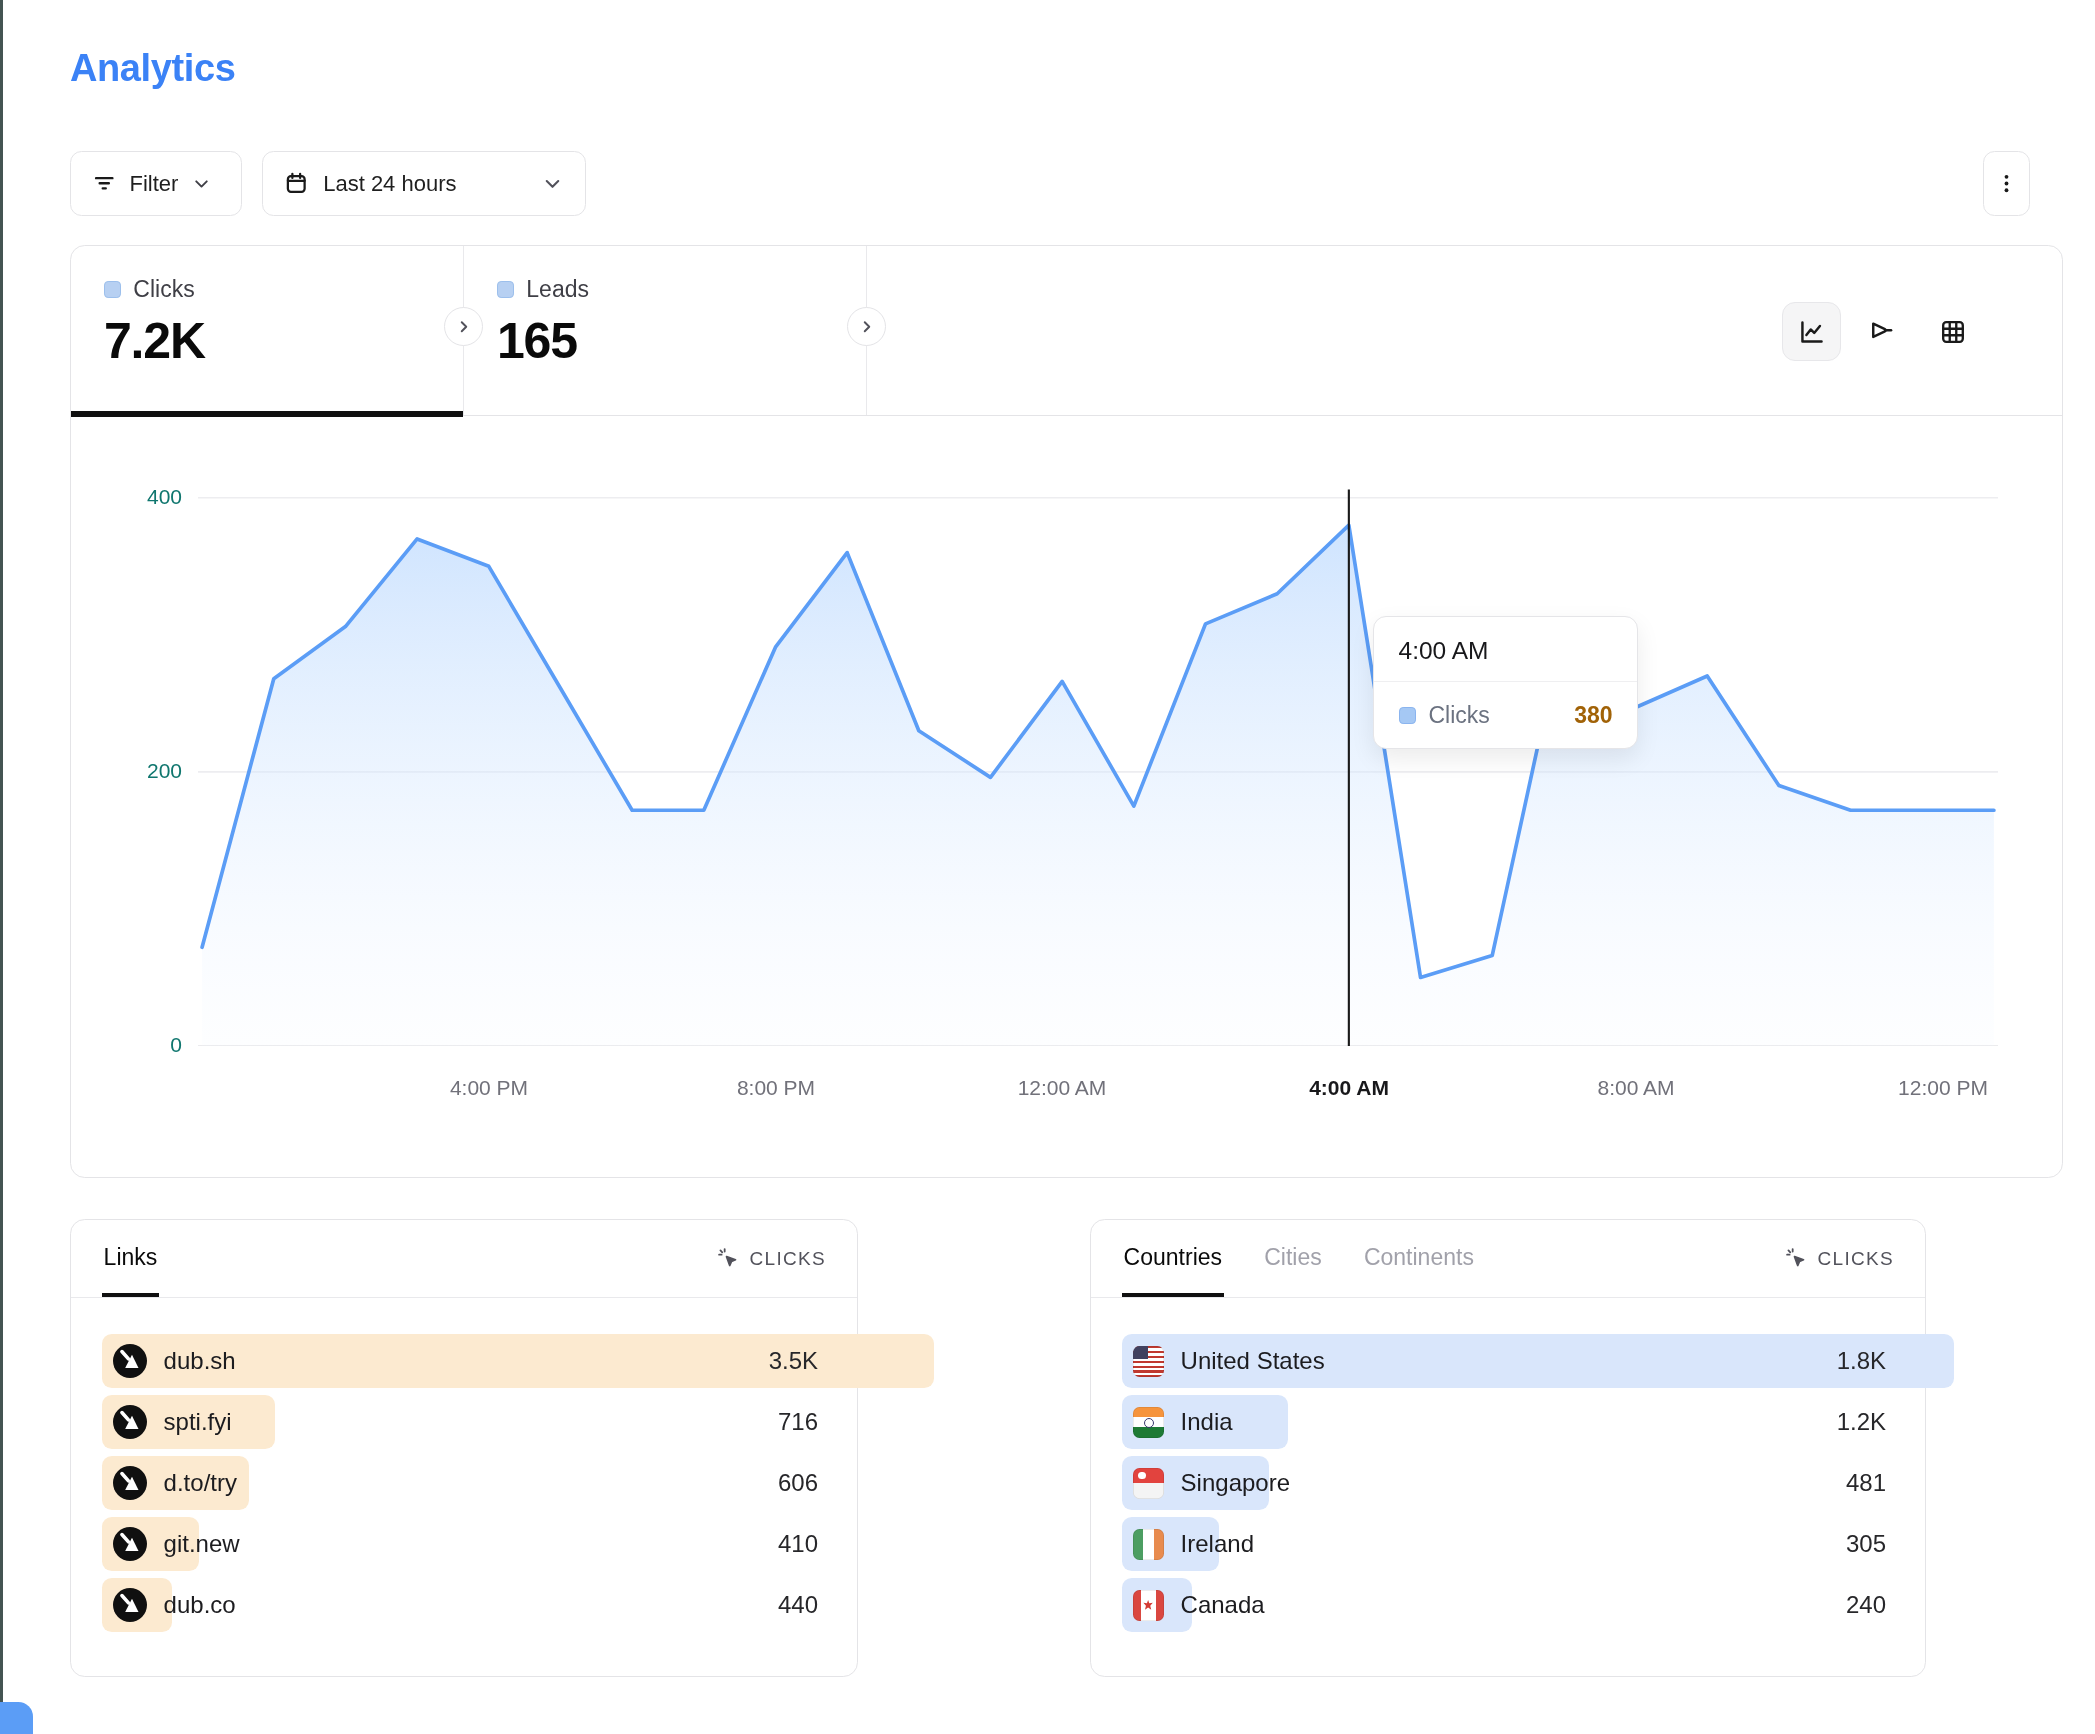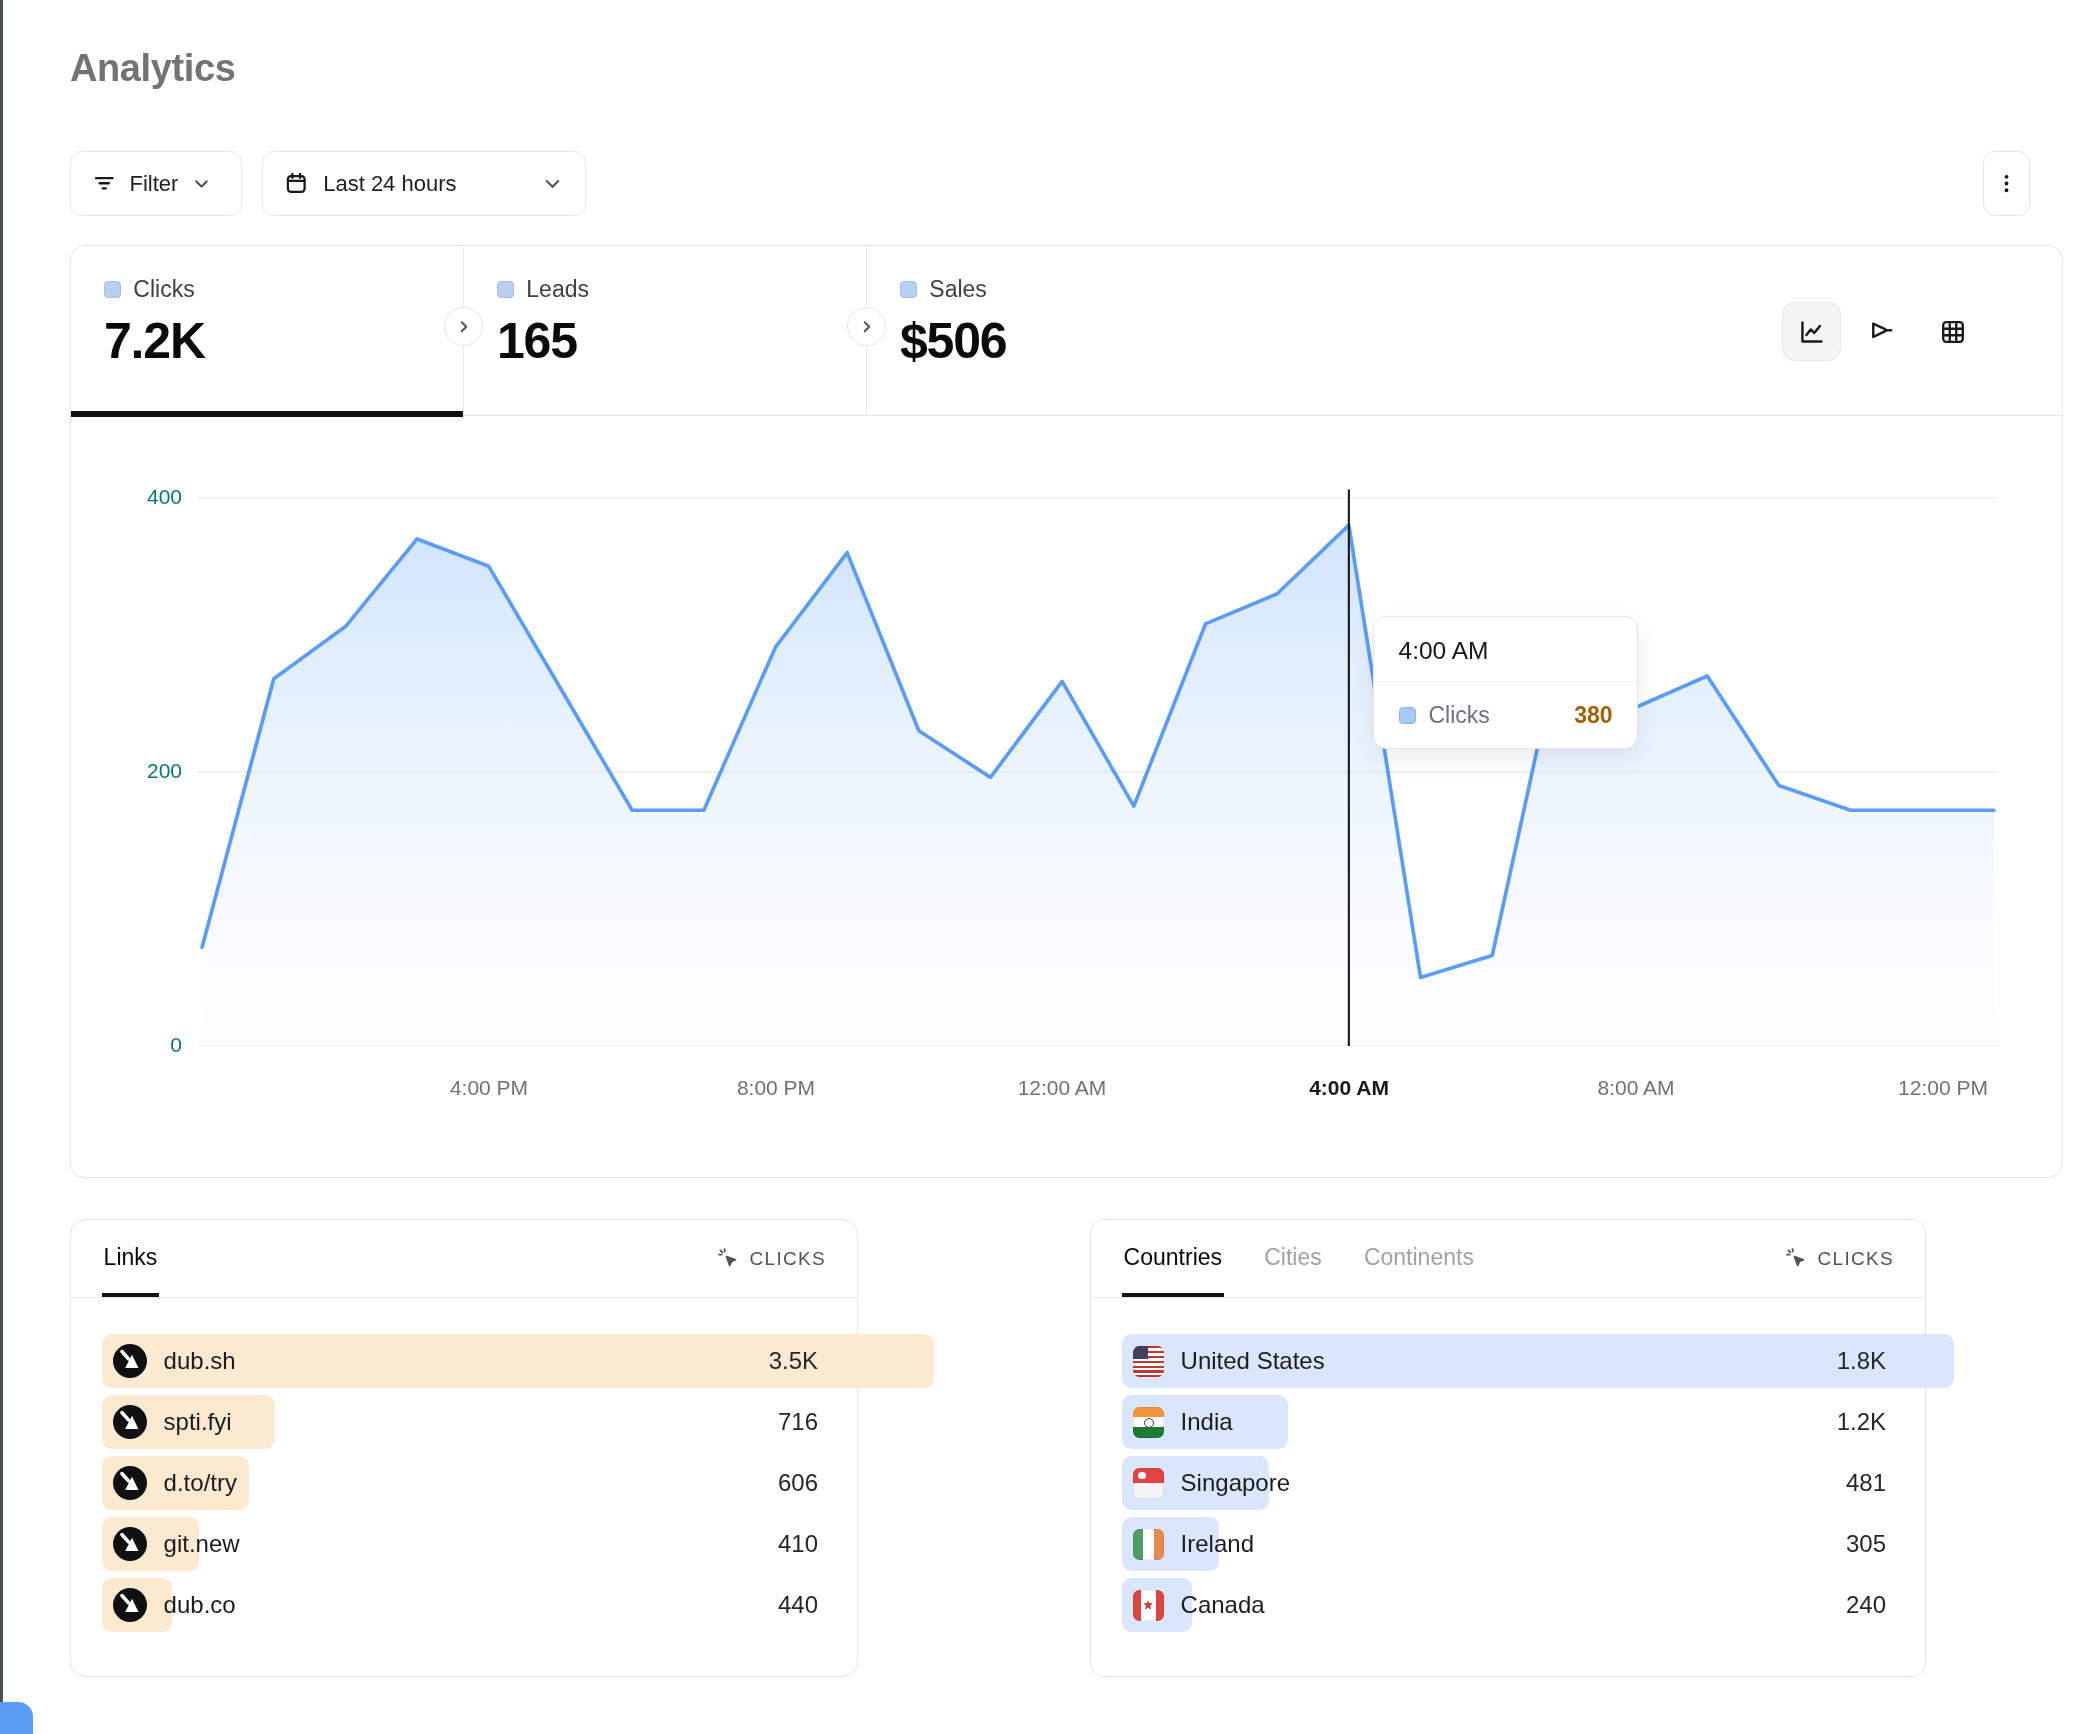--- a/index.html
+++ b/index.html
@@ -2,21 +2,21 @@
 <html style="font-size:13px"><head>
 <meta charset="utf-8">
 <style>
   * { margin:0; padding:0; box-sizing:border-box; }
   html,body { background:#fff; }
   body { font-family:"Liberation Sans", sans-serif; color:#171717; }
   .page { position:relative; width:2096px; height:1735px; background:#fff; overflow:hidden; }
 
   .edge-strip { position:absolute; left:0; top:0; width:3.3px; height:100%; background:#445452; }
 
-  .page-title { position:absolute; left:70px; top:47px; font-size:38px; font-weight:700; color:#737373; letter-spacing:-0.4px; }
+  .page-title { position:absolute; left:70px; top:47px; font-size:38px; font-weight:700; color:#3b82f6; letter-spacing:-0.4px; }
 
   
   .toolbar { position:absolute; left:70px; top:151px; right:66px; height:65px; }
   .tbtn { position:absolute; top:0; height:65px; background:#fff; border:1.4px solid #e4e4e7; border-radius:11.5px;
           display:flex; align-items:center; font-size:22px; color:#1f1f1f; cursor:pointer; }
   .btn-filter { left:0; width:172px; padding:0 21px; gap:13px; }
   .btn-date { left:192px; width:324px; padding:0 21px; gap:14.7px; }
   .btn-date .chev { margin-left:auto; }
   .btn-more { right:0; width:47px; justify-content:center; }
   .icon { display:inline-flex; flex:none; }
@@ -148,27 +148,20 @@
         </div>
         <div class="stat-value">7.2K</div>
       </div>
       <div class="stat-tab t2">
         <div class="stat-label-row">
           <span class="legend-sq"></span>
           <span>Leads</span>
         </div>
         <div class="stat-value">165</div>
       </div>
-      <div class="stat-tab t3">
-        <div class="stat-label-row">
-          <span class="legend-sq"></span>
-          <span>Sales</span>
-        </div>
-        <div class="stat-value">$506</div>
-      </div>
 
       <div class="nav-circle c1">
         <svg width="19.6" height="19.6" viewBox="0 0 24 24" fill="none" stroke="#52525b" stroke-width="2.4" stroke-linecap="round" stroke-linejoin="round">
             <path d="M9.5 6.5l5.5 5.5-5.5 5.5"></path>
           </svg>
       </div>
       <div class="nav-circle c2">
         <svg width="19.6" height="19.6" viewBox="0 0 24 24" fill="none" stroke="#52525b" stroke-width="2.4" stroke-linecap="round" stroke-linejoin="round">
             <path d="M9.5 6.5l5.5 5.5-5.5 5.5"></path>
           </svg>

